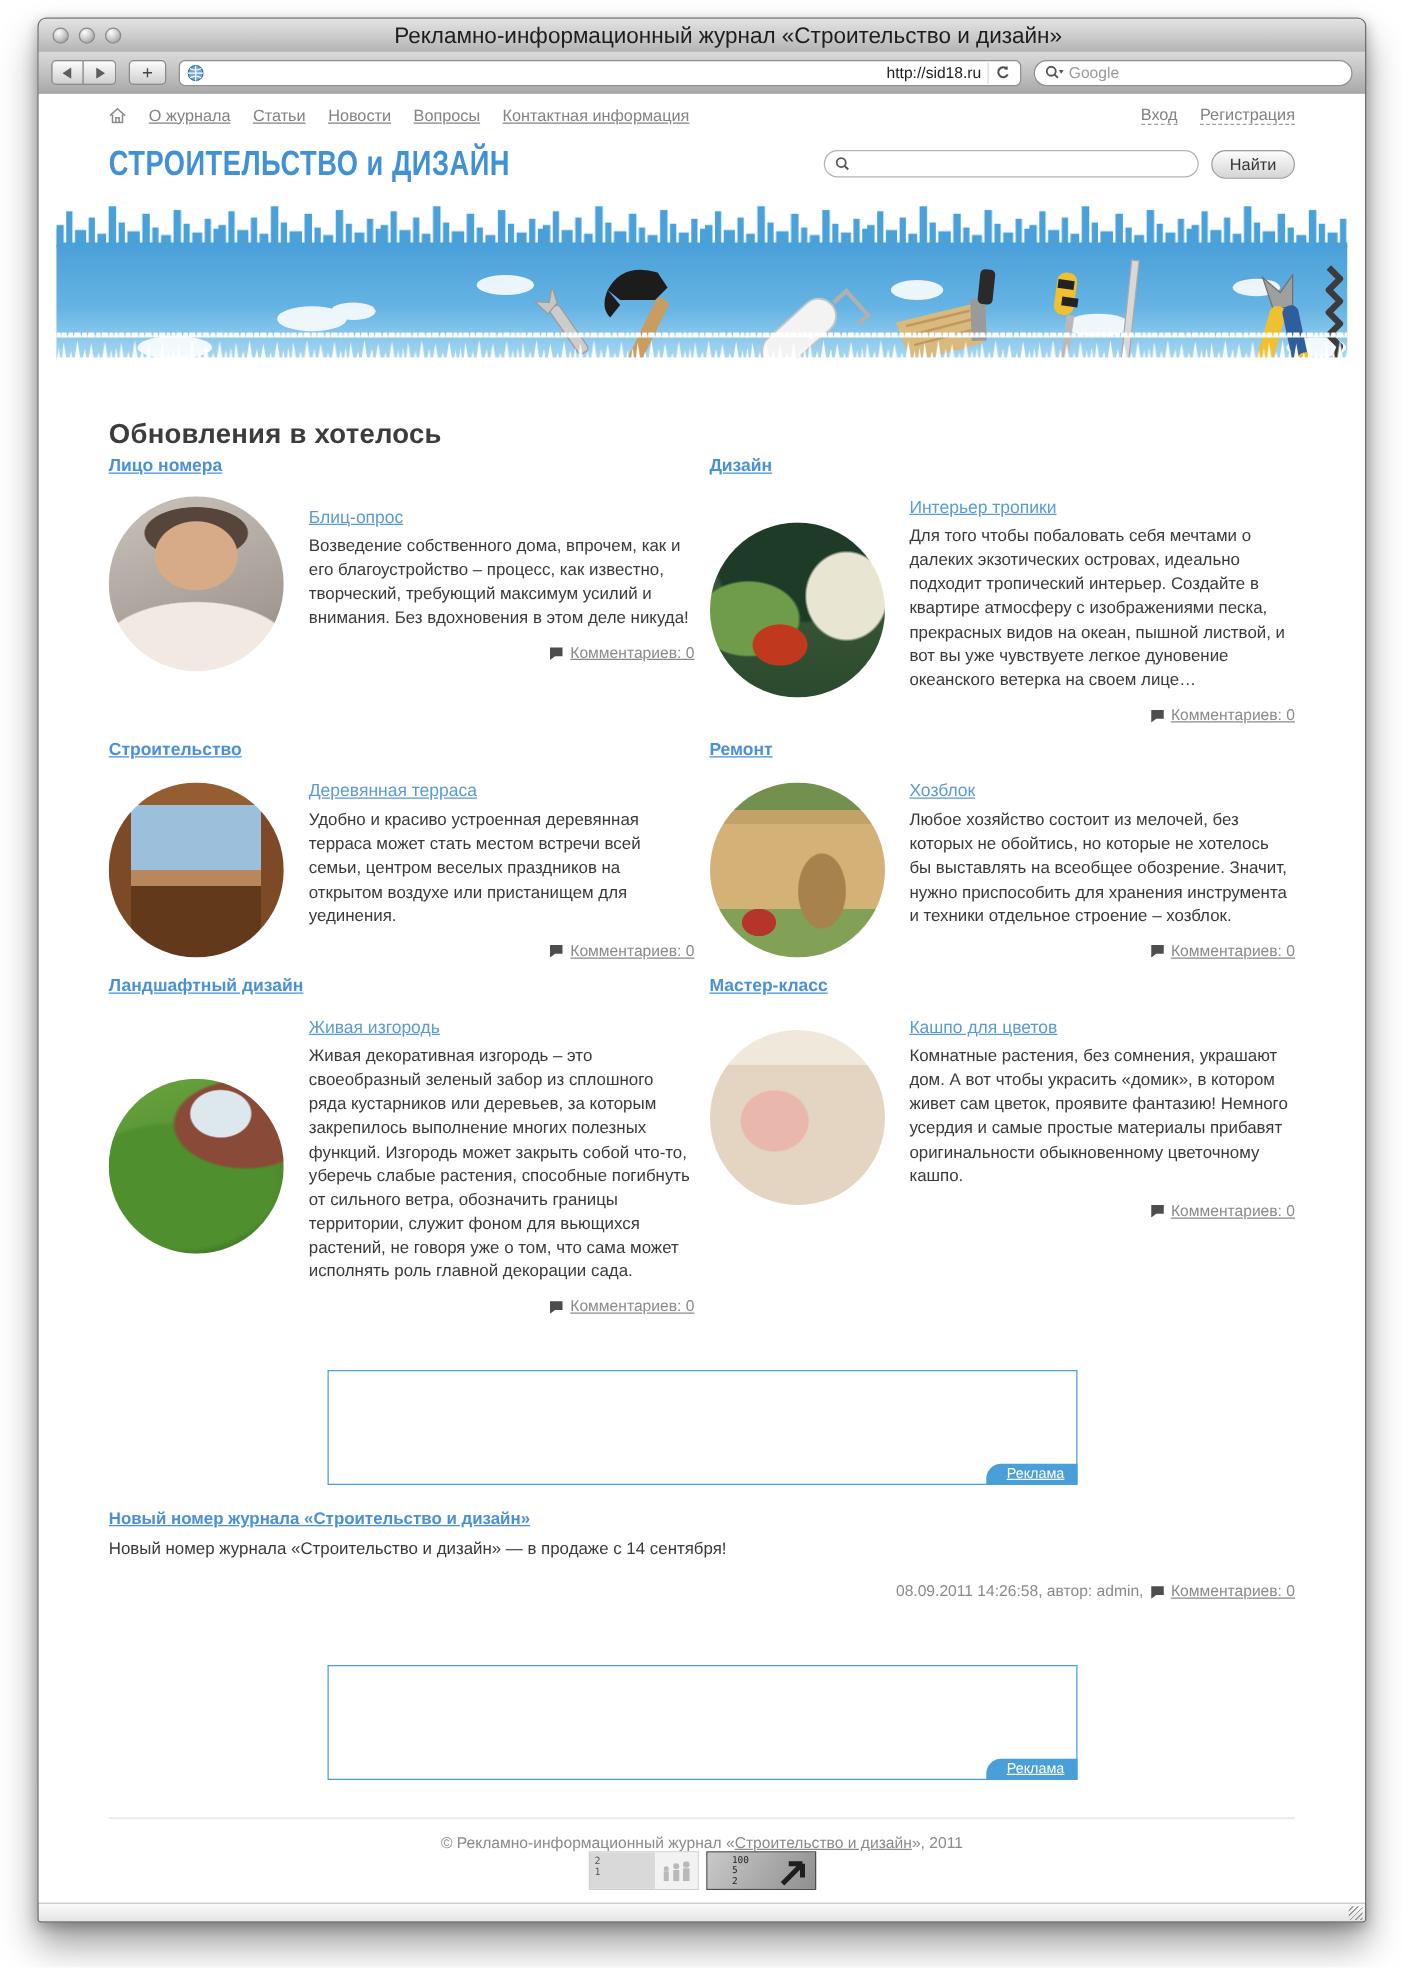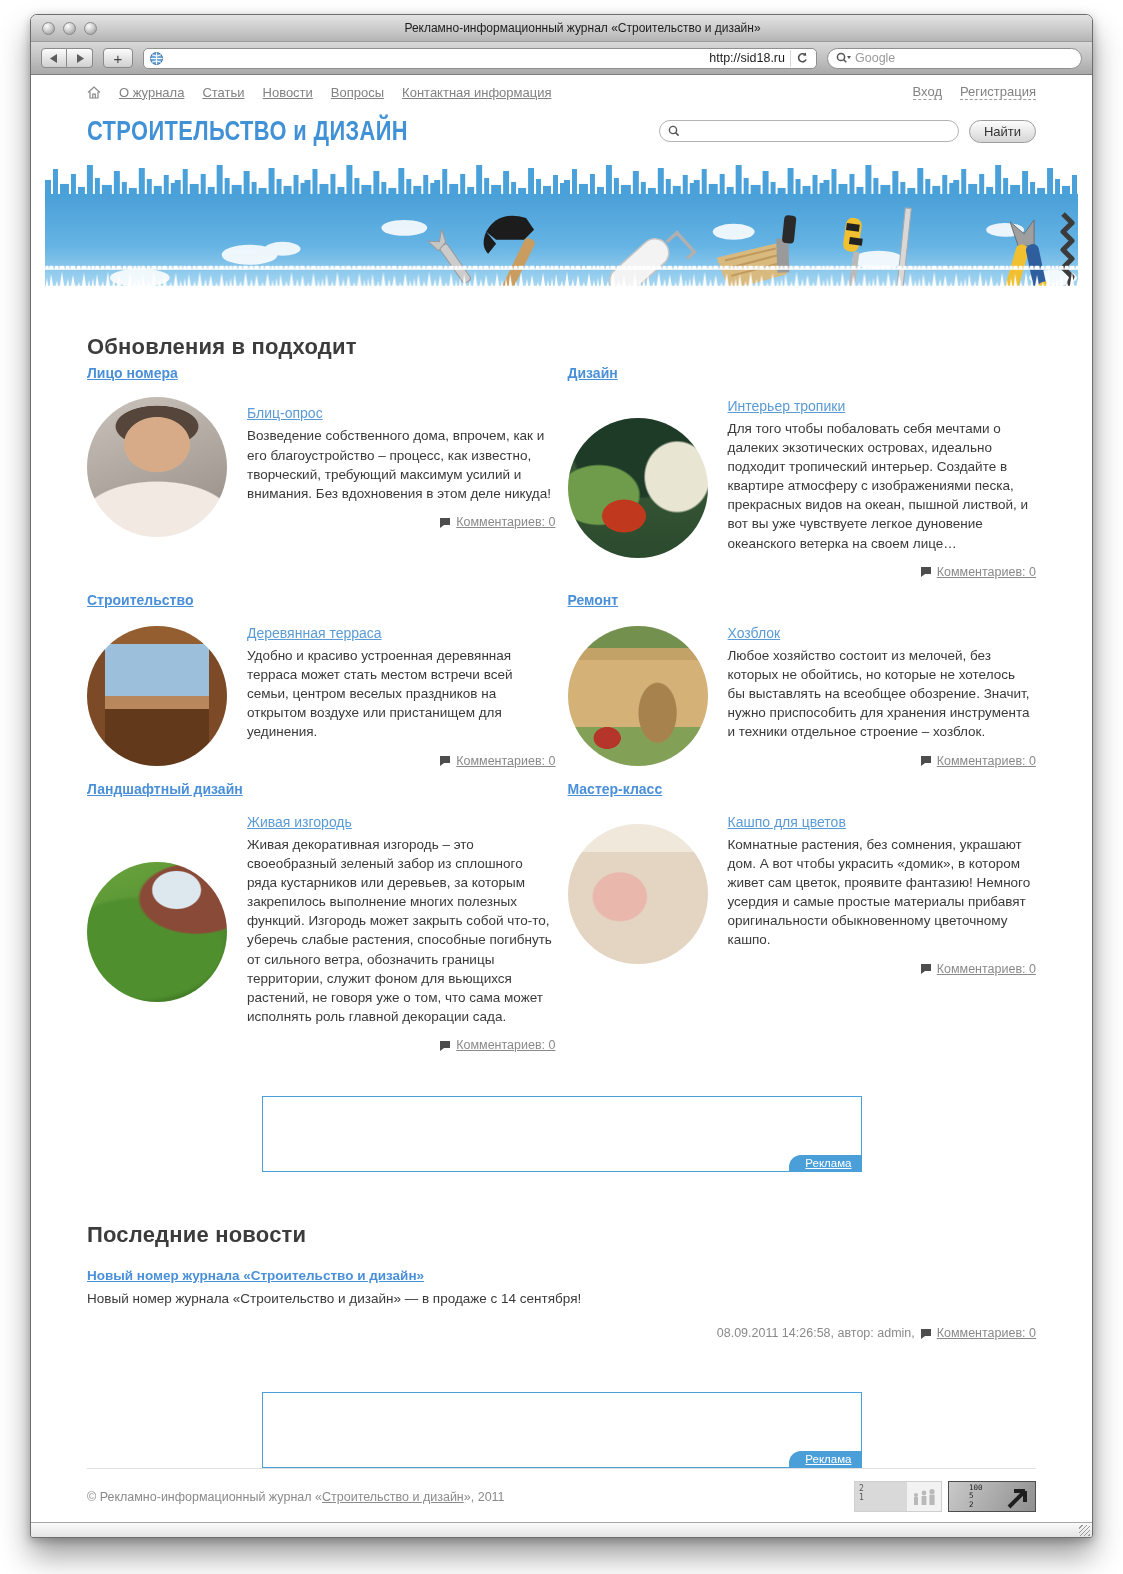--- a/index.html
+++ b/index.html
@@ -12,21 +12,21 @@
             border:1px solid #6e6e6e; border-radius:7px 7px 3px 3px;
             background:#fff; box-shadow:0 18px 30px rgba(0,0,0,.38), 0 3px 10px rgba(0,0,0,.25);
             display:flex; flex-direction:column; }
   .titlebar { height:27px; flex:0 0 27px; border-radius:6px 6px 0 0;
               background:linear-gradient(#e3e3e3, #cbcbcb 55%, #b4b4b4);
               border-bottom:1px solid #9a9a9a; position:relative;
               display:flex; align-items:center; justify-content:center; }
   .lights { position:absolute; left:11px; top:7px; display:flex; gap:8px; }
   .light { width:13px; height:13px; border-radius:50%; border:1px solid #8a8a8a; display:inline-block;
            background:radial-gradient(circle at 35% 28%, #fdfdfd, #cfcfcf 45%, #9f9f9f 85%); }
-  .wtitle { font-size:12px; color:#1d1d1d;padding-left:42px; }
+  .wtitle { font-size:18px; color:#1d1d1d;padding-left:42px; }
   .toolbar { height:33px; flex:0 0 33px; background:linear-gradient(#d9d9d9, #bdbdbd 60%, #a9a9a9);
              border-bottom:1px solid #7d7d7d; display:flex; align-items:center; padding:0 10px; gap:10px; }
   .navbtns { display:flex; }
   .navbtn { width:26px; height:20px; border:1px solid #8a8a8a; background:linear-gradient(#fcfcfc,#cfcfcf);
             display:flex; align-items:center; justify-content:center; padding:0; }
   .navbtn.first { border-radius:4px 0 0 4px; }
   .navbtn.last  { border-radius:0 4px 4px 0; border-left:none; }
   .plusbtn { width:30px; height:20px; border:1px solid #8a8a8a; border-radius:4px;
              background:linear-gradient(#fcfcfc,#cfcfcf); color:#444; font-size:15px; line-height:1; }
   .urlfield { flex:1; height:21px; background:#fff; border:1px solid #8f8f8f; border-radius:5px;
@@ -108,21 +108,21 @@
   .adlabel { position:absolute; right:-1px; bottom:-1px; background:#4a9fd8; color:#fff;
              font-size:11.5px; padding:2px 10px 3px 16px; border-radius:12px 0 0 0;text-decoration:underline; }
 
   .newsitem { margin-top:18px; }
   .newstitle { font-size:13.5px; font-weight:bold; color:#4a90d9; }
   .newsitem p { margin-top:7px; font-size:13.5px; color:#3a3a3a; }
   .newsmeta { margin-top:20px; display:flex; justify-content:flex-end; align-items:center; gap:5px;
               font-size:12.5px; color:#8a8a8a; }
 
   .footer { margin-top:auto; border-top:1px solid #e0e0e0; padding:12px 0 10px 0;
-            display:flex; align-items:center; justify-content:space-between; }
+            display:flex; align-items:center; justify-content:space-between;flex-direction:column; }
   .copy { font-size:12.5px; color:#8a8a8a; }
   .copy a { color:#8a8a8a; }
   .counters { display:flex; gap:6px; align-items:center; }
   .cnt1 { width:88px; height:31px; display:flex; border:1px solid #cfcfcf; }
   .cnt1 .nums { flex:1; background:#d9d9d9; font-family:"DejaVu Sans Mono", monospace;
                 font-size:8px; line-height:1.1; color:#555; padding:3px 0 0 4px; }
   .cnt1 .ppl { width:34px; background:#f2f2f2; display:flex; align-items:center; justify-content:center; }
   .cnt2 { width:88px; height:31px; border:1px solid #4d4d4d; position:relative;
           background:linear-gradient(120deg, #c9c9c9, #8f8f8f); }
   .cnt2 .nums { position:absolute; left:20px; top:2px; font-family:"DejaVu Sans Mono", monospace;
@@ -299,21 +299,21 @@
           </g>
           <g>
             <path d="M1020,54 l9,9 -9,9 9,9 -9,9 9,9 -9,9 9,9 -5,12" fill="none" stroke="#3b3b3b" stroke-width="5" stroke-linejoin="round"></path>
           </g>
         </g>
         <rect x="0" y="106" width="1035" height="22" fill="url(#grassp)"></rect>
         <rect x="0" y="126" width="1035" height="24" fill="#ffffff"></rect>
       </svg>
     </div>
 
-    <h1 class="sect">Обновления в подходит</h1>
+    <h1 class="sect">Обновления в хотелось</h1>
 
     <div class="cards">
 
       <section class="card">
         <a href="#" class="seclink">Лицо номера</a>
         <div class="cardbody">
           <div class="photo ph0"></div>
           <div class="cardtext">
             <a href="#" class="artlink">Блиц-опрос</a>
             <p>Возведение собственного дома, впрочем, как и его благоустройство – процесс, как известно, творческий, требующий максимум усилий и внимания. Без вдохновения в этом деле никуда!</p>
@@ -411,21 +411,20 @@
           </div>
         </div>
       </section>
 
     </div>
 
     <div class="adbox">
       <span class="adlabel">Реклама</span>
     </div>
 
-    <h1 class="sect" style="margin-top:50px;">Последние новости</h1>
 
     <div class="newsitem">
       <a href="#" class="newstitle">Новый номер журнала «Строительство и дизайн»</a>
       <p>Новый номер журнала «Строительство и дизайн» — в продаже с 14 сентября!</p>
       <div class="newsmeta">
         <span>08.09.2011 14:26:58, автор: admin,</span>
         <svg width="12" height="11">
             <path d="M1,1 h10 v7 h-6 l-4,3 z" fill="#4d4d4d"></path>
           </svg>
         <a href="#">Комментариев: 0</a>

